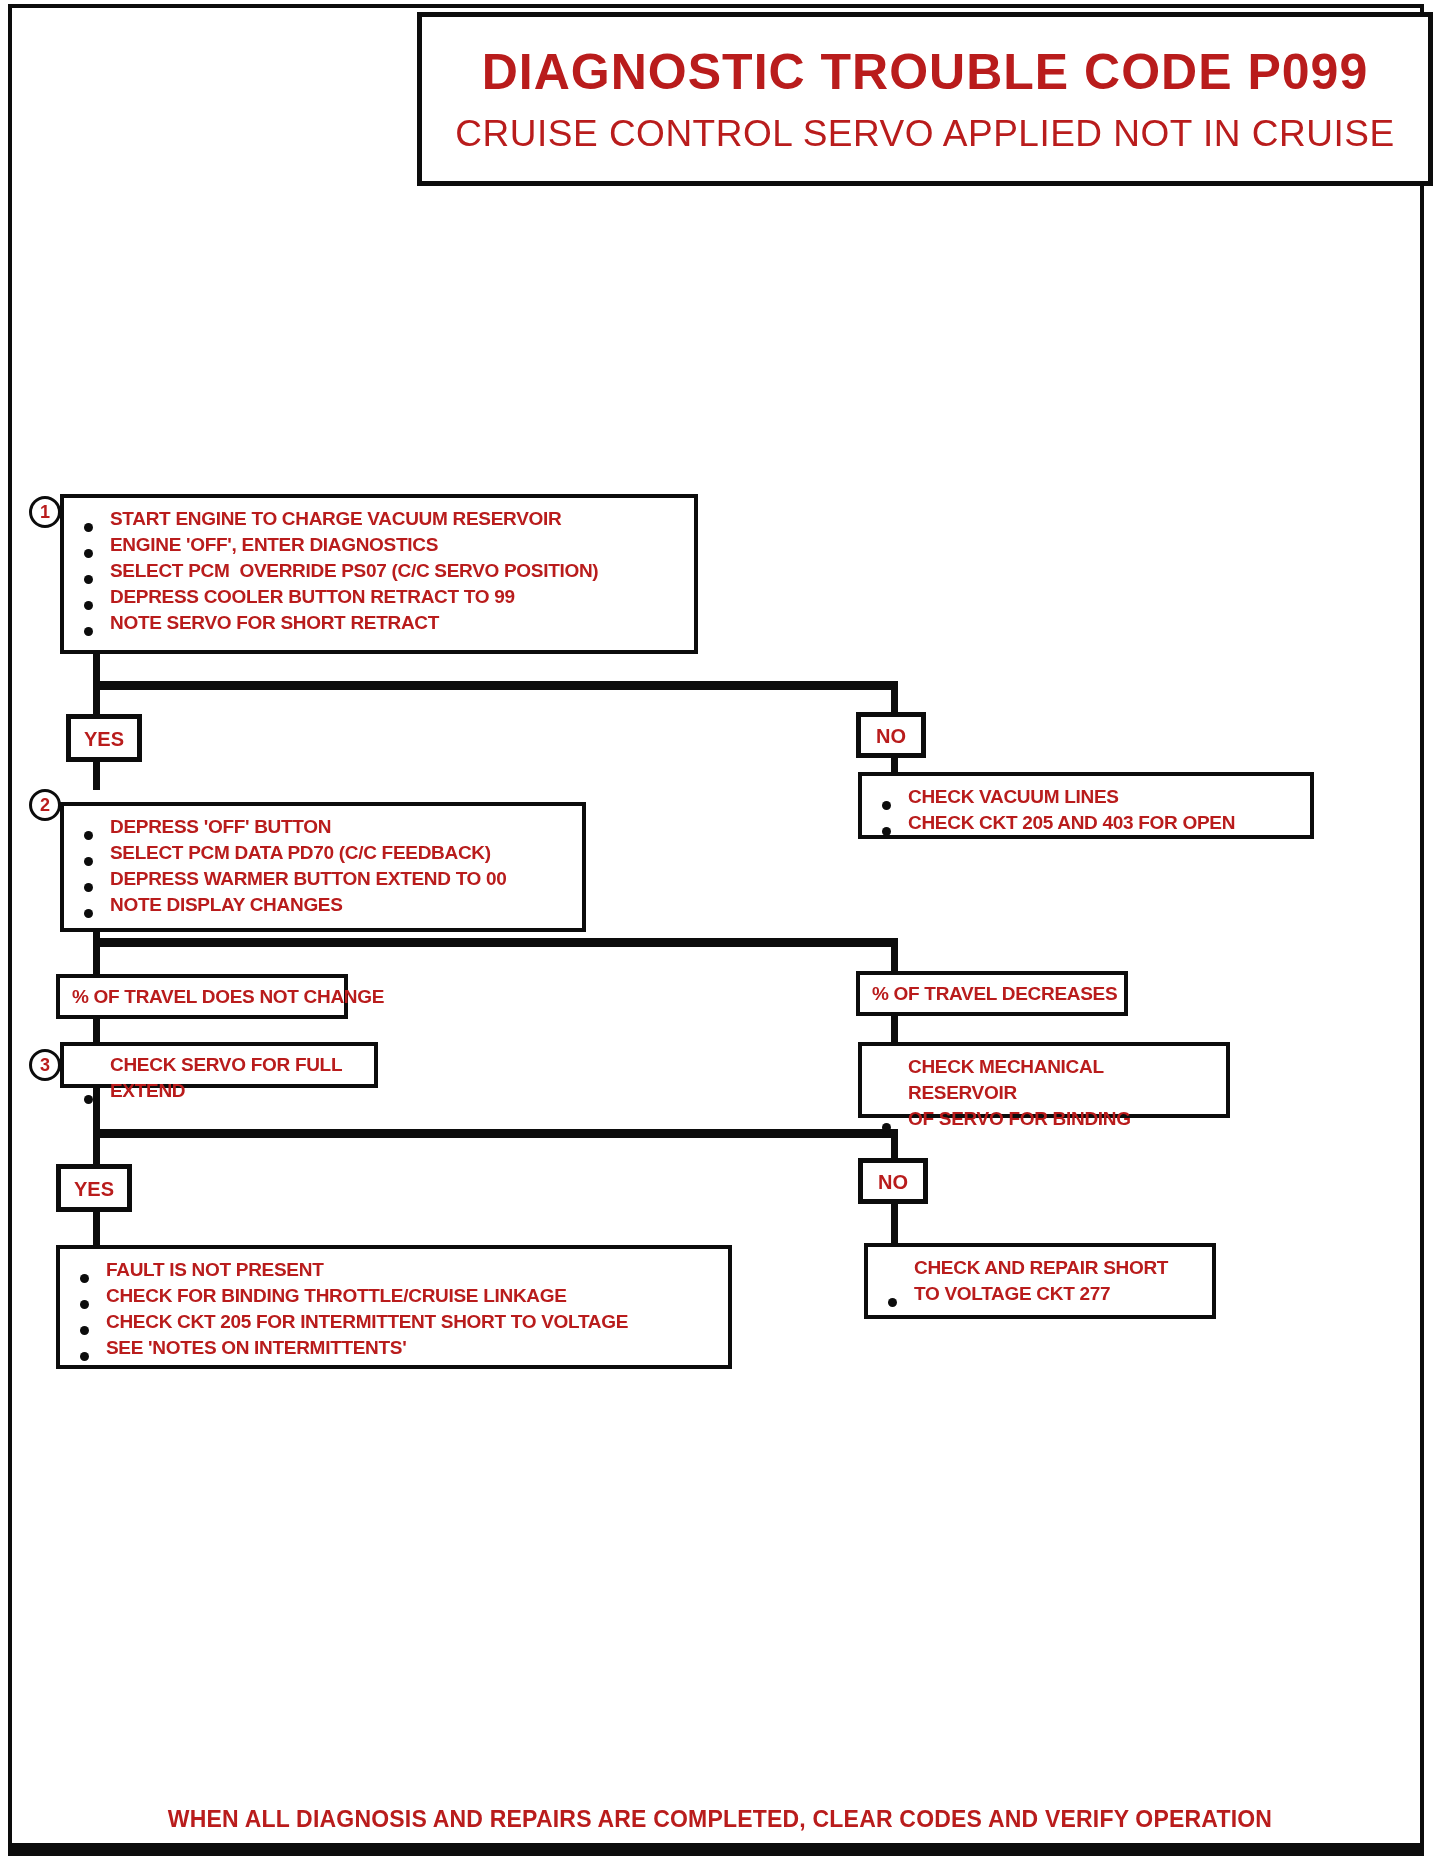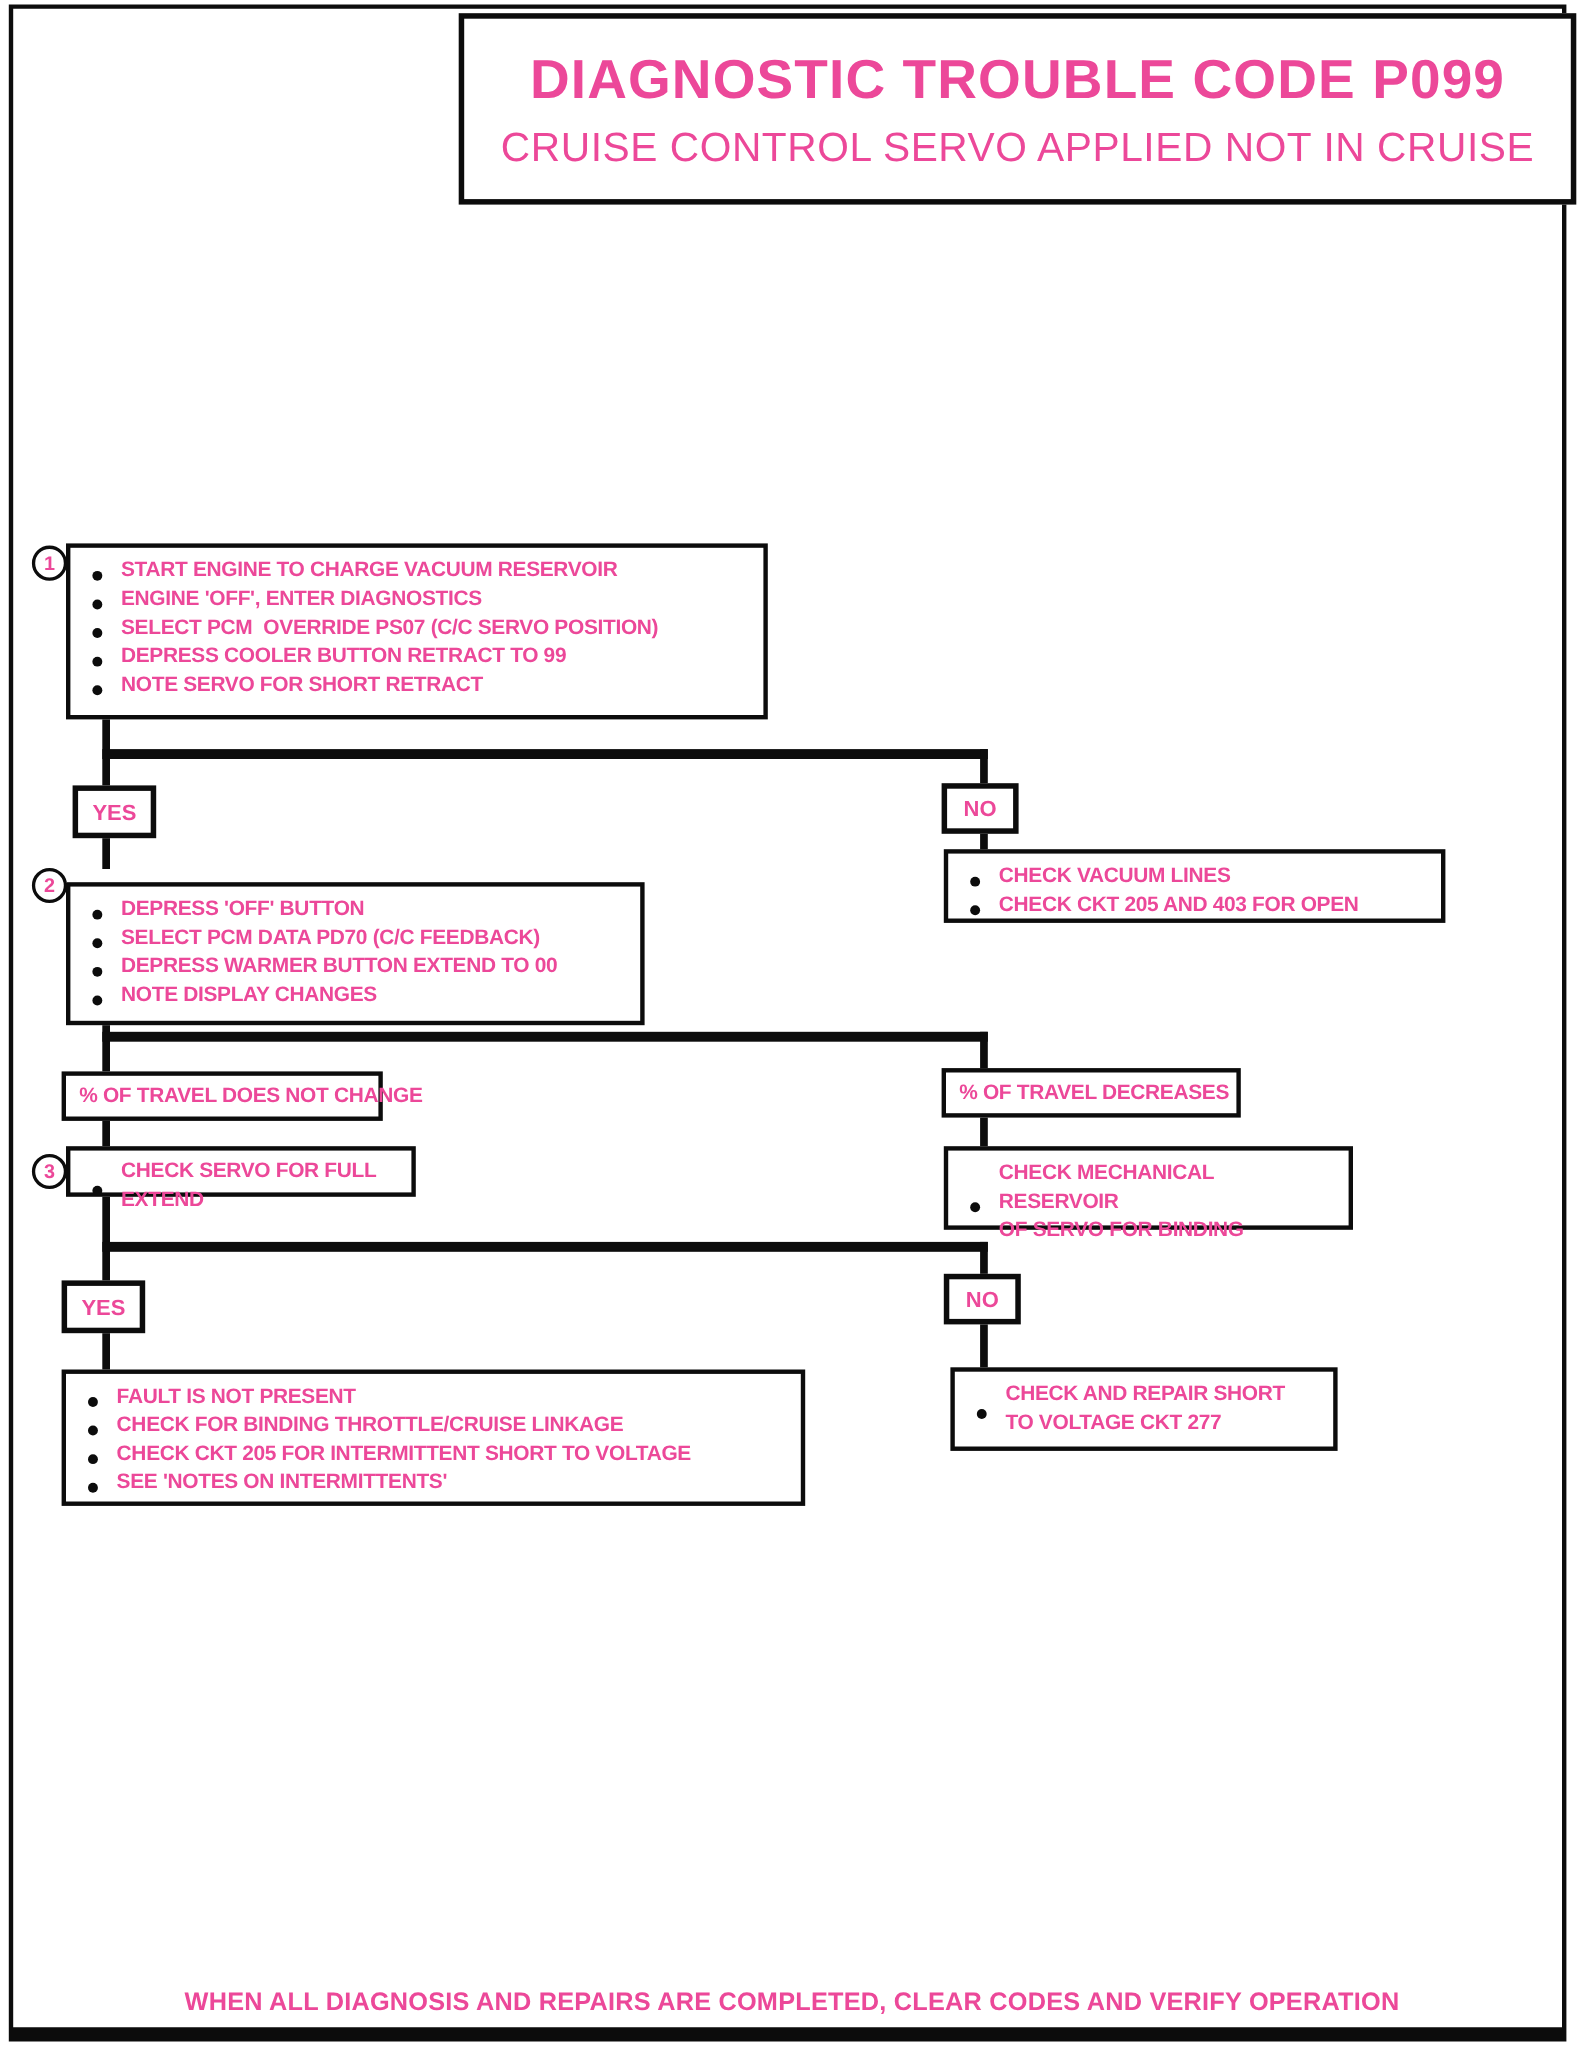--- a/index.html
+++ b/index.html
@@ -2,21 +2,21 @@
 <html><head>
 <meta charset="utf-8">
 <style>
   html,body{margin:0;padding:0;background:#e8e8e8;}
   .page{
     position:relative;
     width:1440px;height:1862px;
     background:#ffffff;
     margin:0 auto;
     font-family:"Liberation Sans", sans-serif;
-    color:#ec4899;
+    color:#b91c1c;
     overflow:hidden;
   }
   .frame{
     position:absolute;
     left:8px;top:4px;right:16px;bottom:6px;
     border:4px solid #0c0c0c;
     border-bottom-width:13px;
     pointer-events:none;
   }
   .titlebox{
@@ -38,21 +38,21 @@
     white-space:nowrap;
   }
   .fbox{
     position:absolute;
     border:4px solid #0c0c0c;
     box-sizing:border-box;
     background:#fff;
     padding:8px 10px 6px 16px;
   }
   .bullets{display:block;}
-  .brow{display:flex;align-items:center;}
+  .brow{display:flex;align-items:flex-end;}
   .dot{
     flex:0 0 auto;
     width:9px;height:9px;border-radius:50%;
     background:#0c0c0c;
     margin:9px 17px 0 4px;
   }
   .btxt{
     font-size:19px;font-weight:bold;letter-spacing:-0.3px;
     line-height:26px;
     white-space:pre-wrap;

